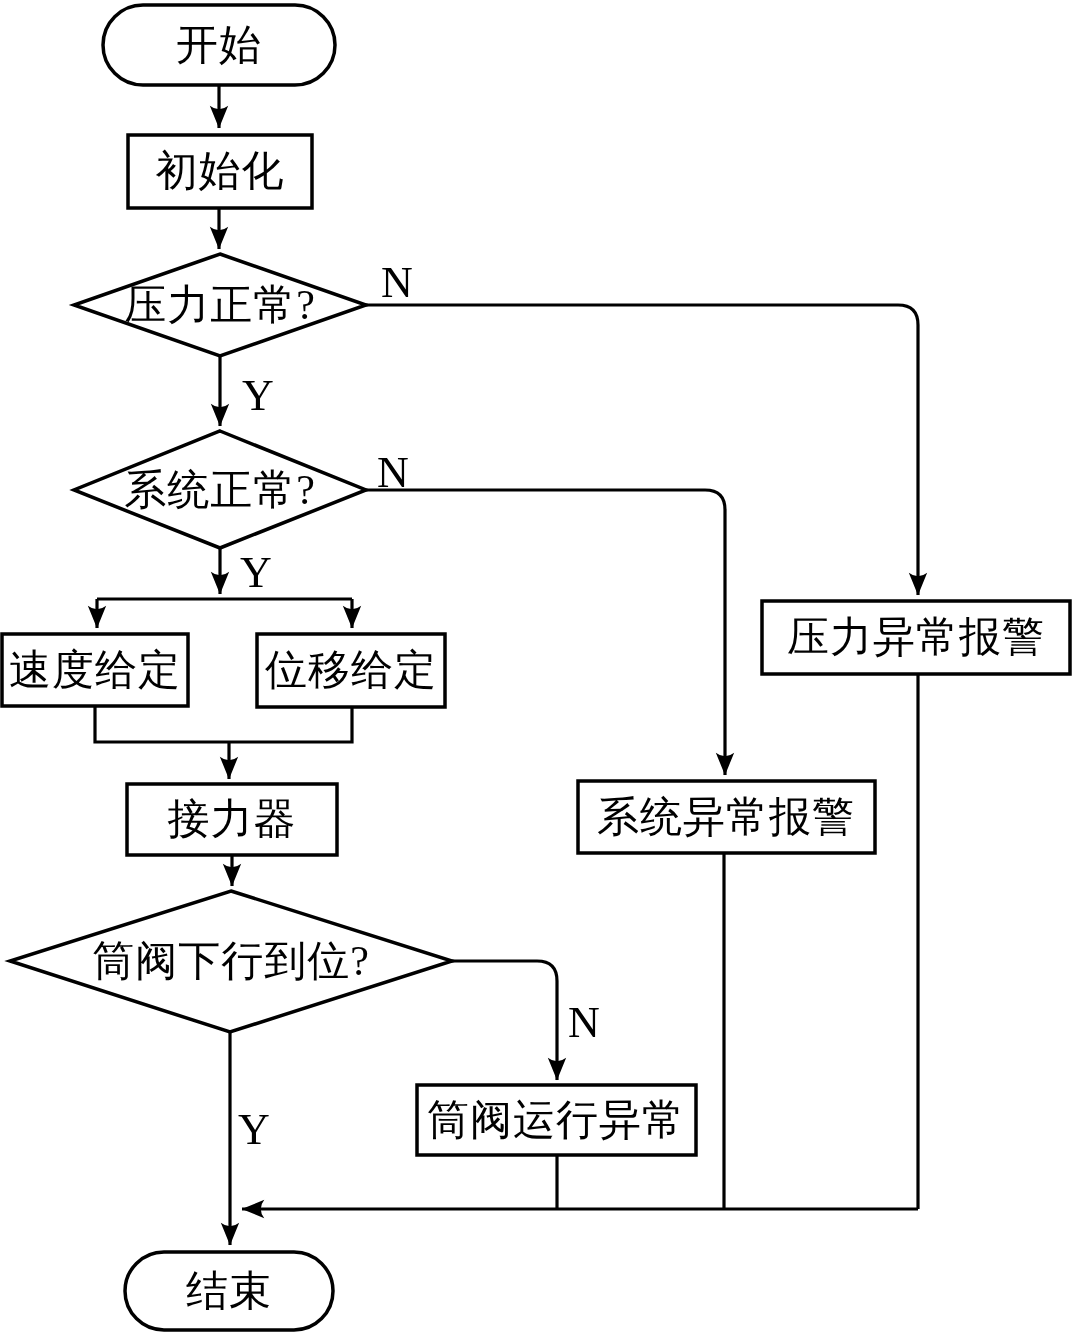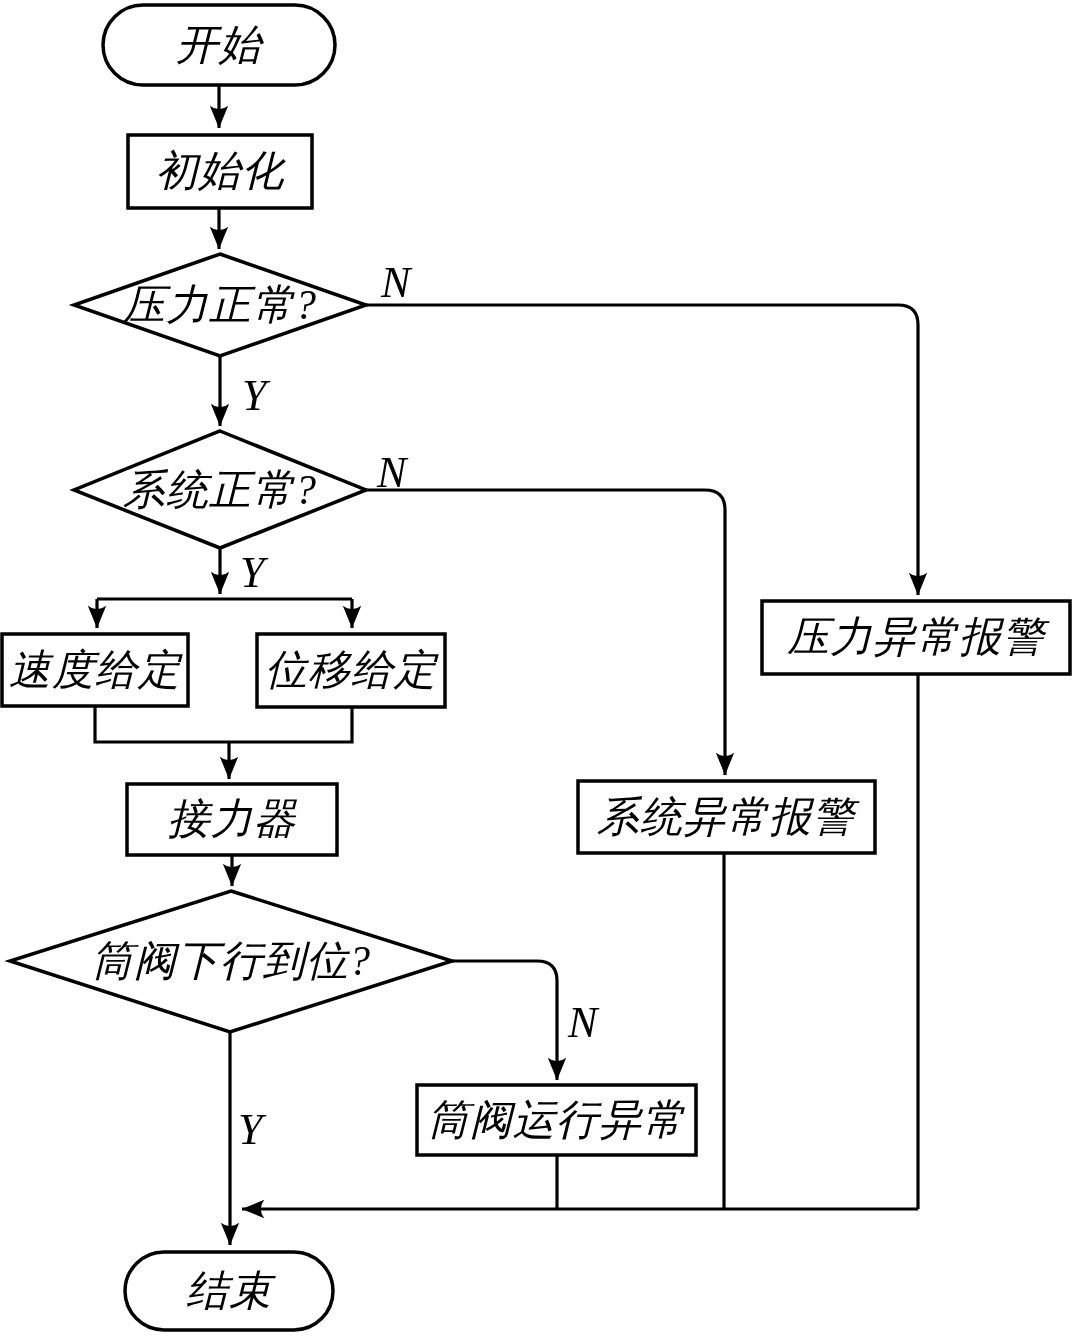--- a/index.html
+++ b/index.html
@@ -5,21 +5,20 @@
   html, body {
     margin: 0;
     padding: 0;
     background: #ffffff;
   }
   .page {
     width: 1080px;
     height: 1340px;
     background: #ffffff;
     position: relative;
-    font-style: italic;
   }
   svg { display: block; }
   .shape {
     fill: #ffffff;
     stroke: #000000;
     stroke-width: 3.5;
   }
   .conn {
     fill: none;
     stroke: #000000;

